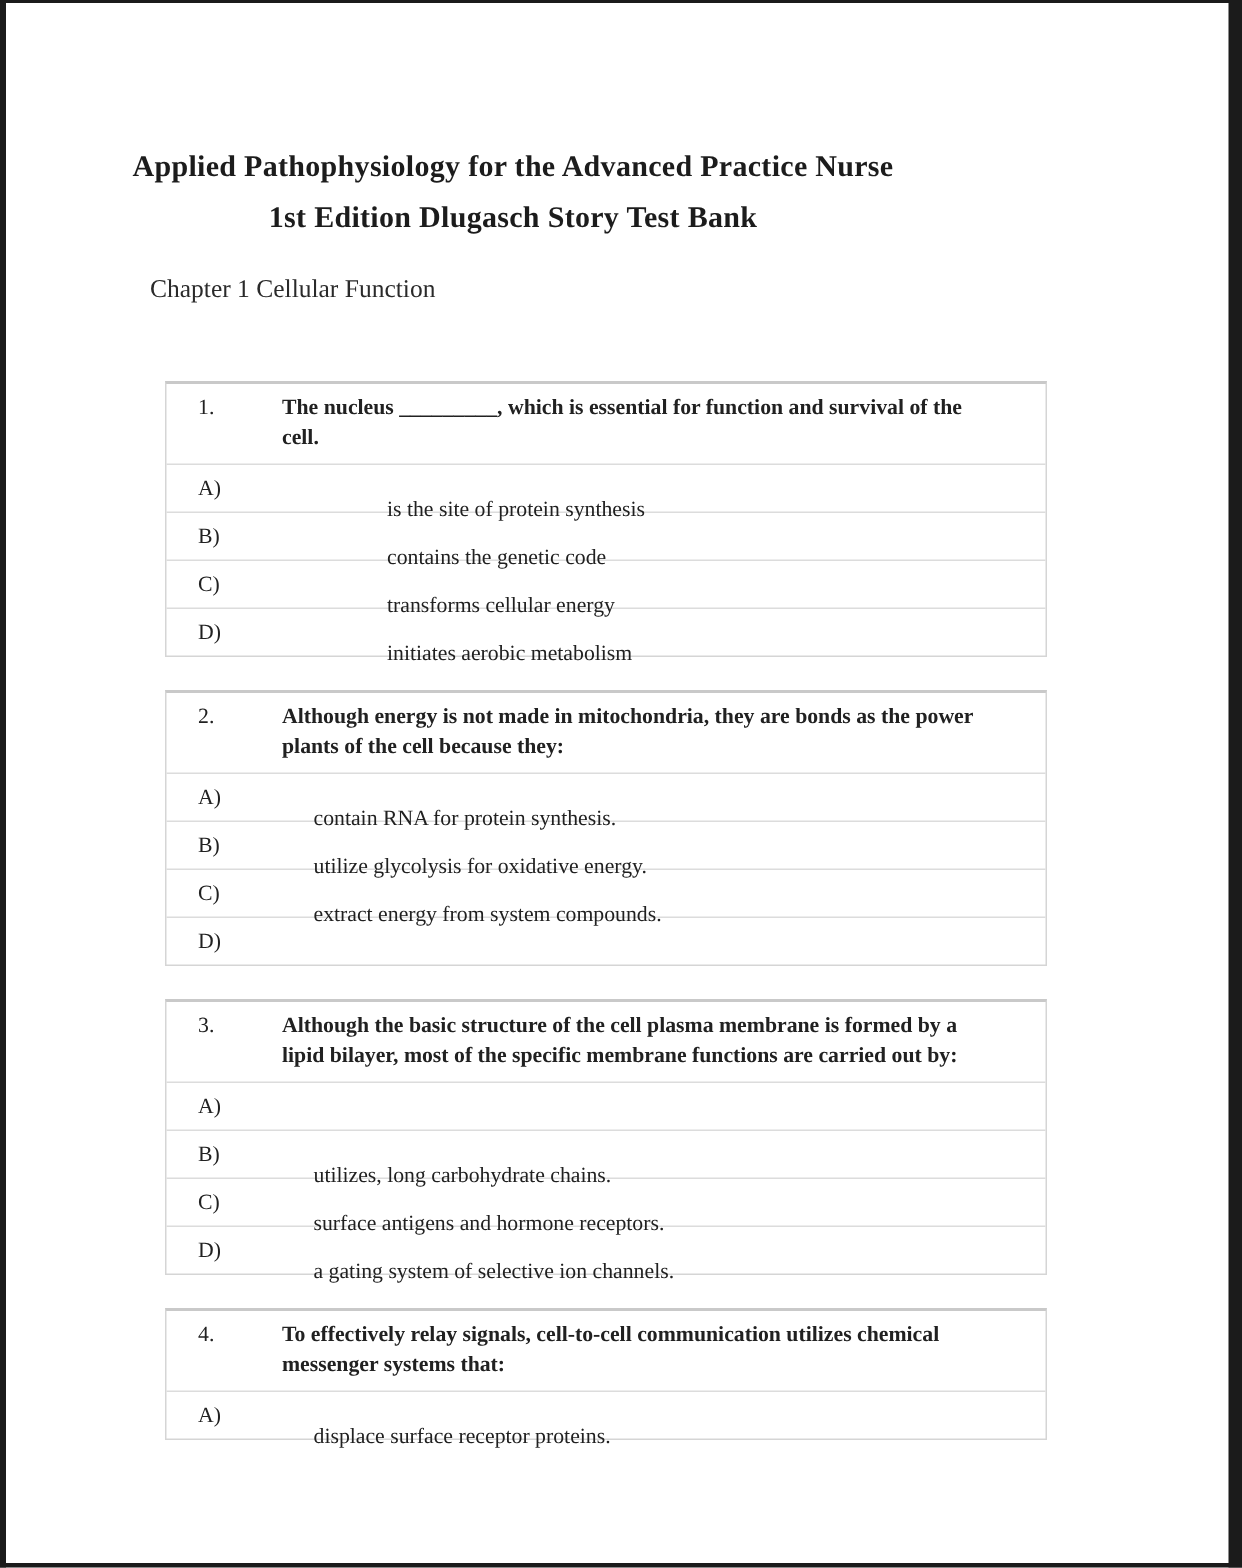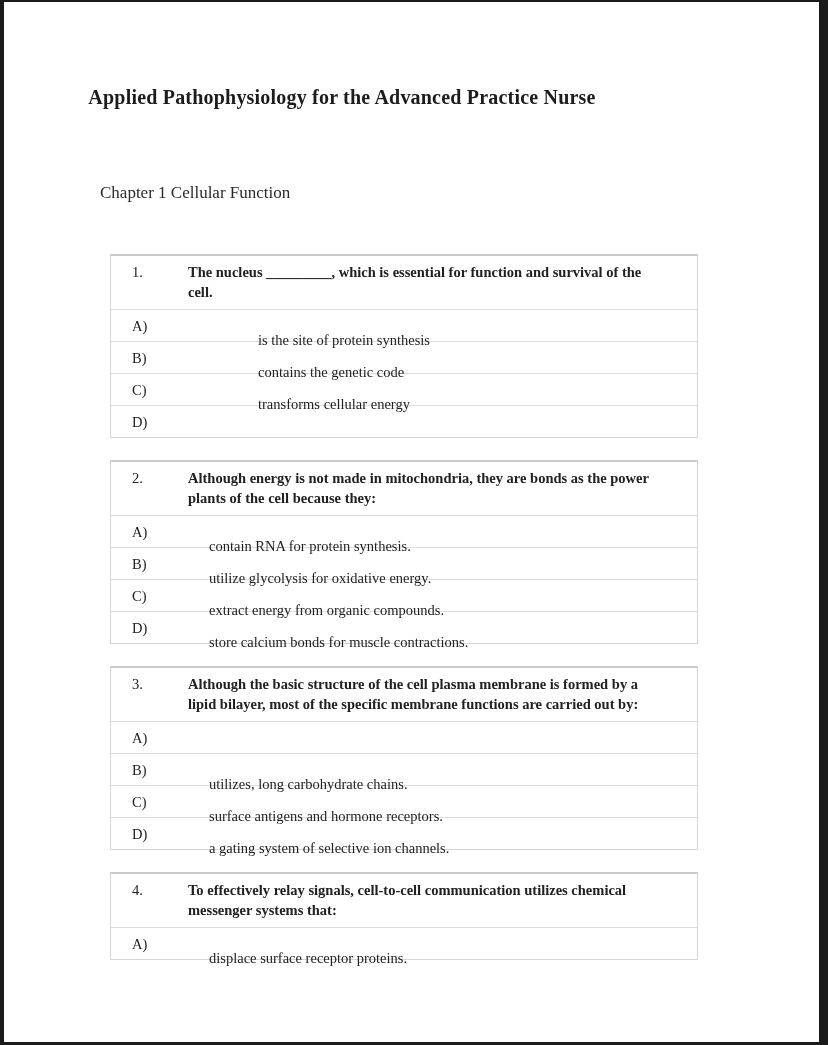--- a/index.html
+++ b/index.html
@@ -9,21 +9,21 @@
     overflow:hidden;
   }
   
   .edge{position:absolute;background:#1b1b1b;}
   .edge-left{left:0;top:0;width:4px;height:1045px;}
   .edge-right{right:0;top:0;width:9px;height:1045px;}
   .edge-top{left:0;top:0;width:828px;height:2px;}
   .edge-bottom{left:0;bottom:0;width:828px;height:3px;}
 
   .title-block{
-    position:absolute;top:80px;left:0;width:684px;
+    position:absolute;top:94px;left:0;width:684px;
     text-align:center;font-weight:bold;font-size:20px;line-height:34px;
     color:#1c1c1c;letter-spacing:.2px;
   }
   .chapter{
     position:absolute;top:183px;left:100px;
     font-size:17px;color:#2a2a2a;
   }
 
   .content{position:absolute;top:254px;left:110px;width:588px;}
 
@@ -50,20 +50,21 @@
 </head>
 <body>
 
 <div class="edge edge-left"></div>
 <div class="edge edge-right"></div>
 <div class="edge edge-top"></div>
 <div class="edge edge-bottom"></div>
 
 <div class="title-block">
   <div>Applied Pathophysiology for the Advanced Practice Nurse</div>
+  <div>1st Edition Dlugasch Story Test Bank</div>
 </div>
 
 <div class="chapter">Chapter 1 Cellular Function</div>
 
 <div class="content">
 
   <div class="qtable">
     <div class="row qrow">
       <div class="numcell">1.</div>
       <div class="qtext">The nucleus _________, which is essential for function and survival of the cell.</div>
@@ -75,43 +76,43 @@
     <div class="row orow">
       <div class="numcell">B)</div>
       <div class="otext wide">contains the genetic code</div>
     </div>
     <div class="row orow">
       <div class="numcell">C)</div>
       <div class="otext wide">transforms cellular energy</div>
     </div>
     <div class="row orow">
       <div class="numcell">D)</div>
+      <div class="otext wide">initiates aerobic metabolism</div>
     </div>
   </div>
 
   <div class="qtable">
     <div class="row qrow">
       <div class="numcell">2.</div>
       <div class="qtext">Although energy is not made in mitochondria, they are bonds as the power plants of the cell because they:</div>
     </div>
     <div class="row orow">
       <div class="numcell">A)</div>
       <div class="otext">contain RNA for protein synthesis.</div>
     </div>
     <div class="row orow">
       <div class="numcell">B)</div>
       <div class="otext">utilize glycolysis for oxidative energy.</div>
     </div>
     <div class="row orow">
       <div class="numcell">C)</div>
-      <div class="otext">extract energy from organic compounds.</div>
+      <div class="otext">extract energy from system compounds.</div>
     </div>
     <div class="row orow">
       <div class="numcell">D)</div>
-      <div class="otext">store calcium bonds for muscle contractions.</div>
     </div>
   </div>
 
   <div class="qtable">
     <div class="row qrow">
       <div class="numcell">3.</div>
       <div class="qtext">Although the basic structure of the cell plasma membrane is formed by a lipid bilayer, most of the specific membrane functions are carried out by:</div>
     </div>
     <div class="row orow">
       <div class="numcell">A)</div>

